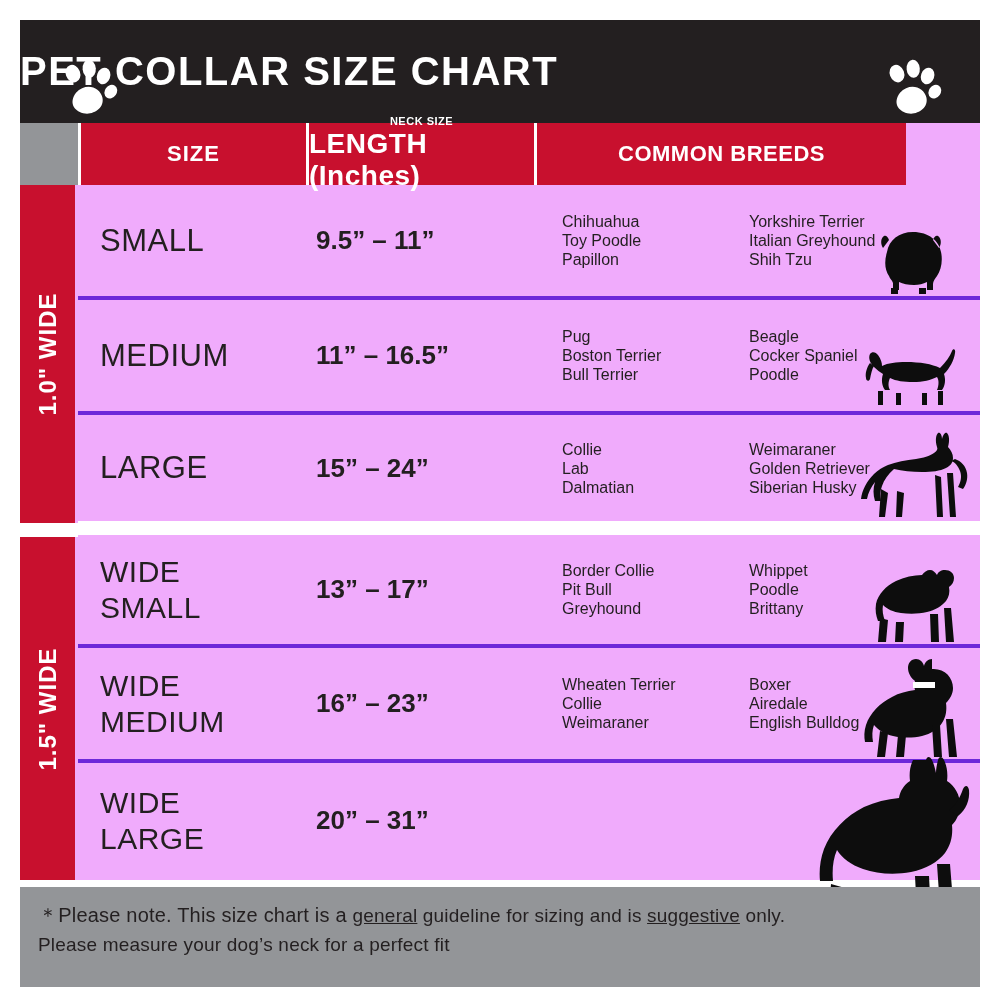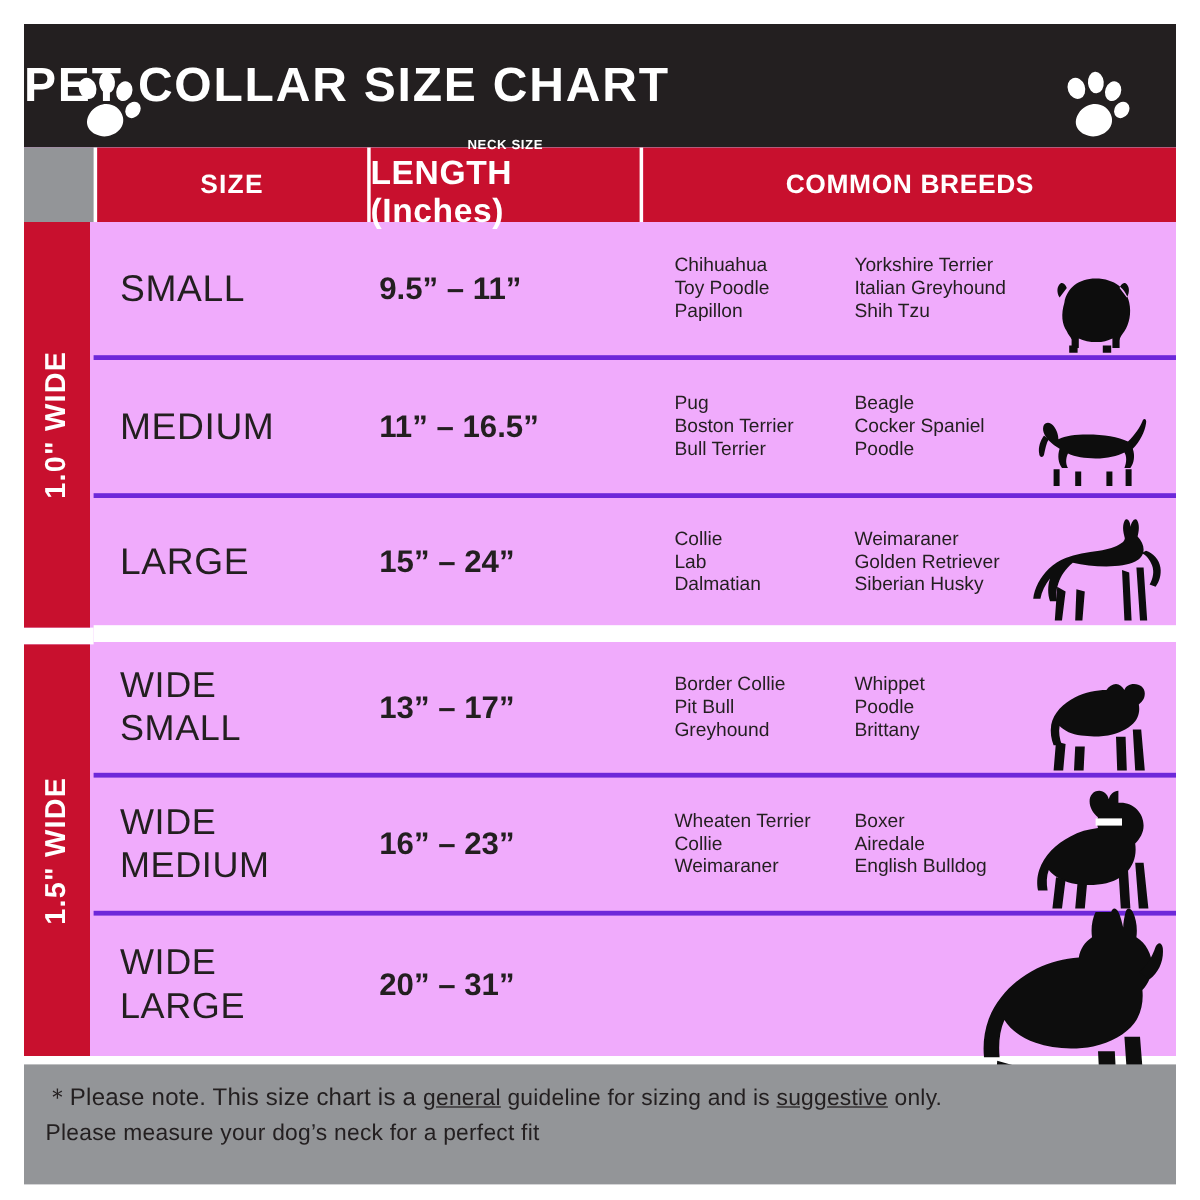--- a/index.html
+++ b/index.html
@@ -70,21 +70,21 @@
     font-weight: bold;
     display: flex;
     flex-direction: column;
     align-items: center;
     justify-content: center;
     border-right: 3px solid #ffffff;
     box-sizing: border-box;
   }
   .ch-size { width: 228px; font-size: 22px; letter-spacing: 1px; }
   .ch-length { width: 228px; }
-  .ch-breeds { width: 444px; font-size: 22px; letter-spacing: .5px; border-right: none; }
+  .ch-breeds { width: 369px; font-size: 22px; letter-spacing: .5px; border-right: none; }
   .ch-sub {
     font-size: 11px;
     font-weight: bold;
     letter-spacing: .5px;
     line-height: 11px;
     margin-bottom: 1px;
   }
   .ch-main { font-size: 28px; letter-spacing: .5px; }
 
   .body-rows {
@@ -156,21 +156,21 @@
     align-items: center;
     position: relative;
     box-sizing: border-box;
   }
   .breed-col {
     font-size: 16px;
     color: #231f20;
     line-height: 19px;
   }
   .breed-col.c1 { width: 150px; padding-left: 28px; }
-  .breed-col.c2 { width: 150px; }
+  .breed-col.c2 { width: 150px; margin-left: 37px; }
   .dog-slot {
     position: absolute;
     right: 4px;
     bottom: 0;
     width: 130px;
     height: 100%;
     display: flex;
     align-items: flex-end;
     justify-content: center;
     pointer-events: none;

